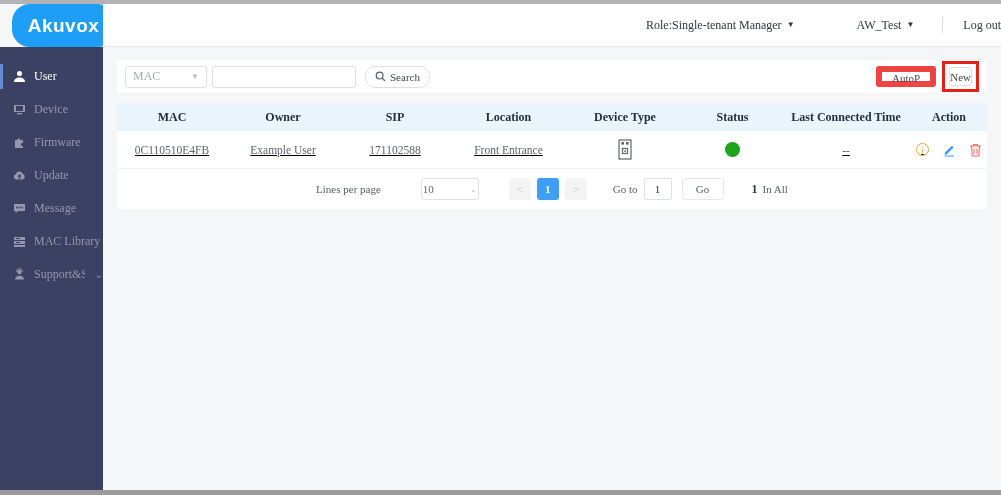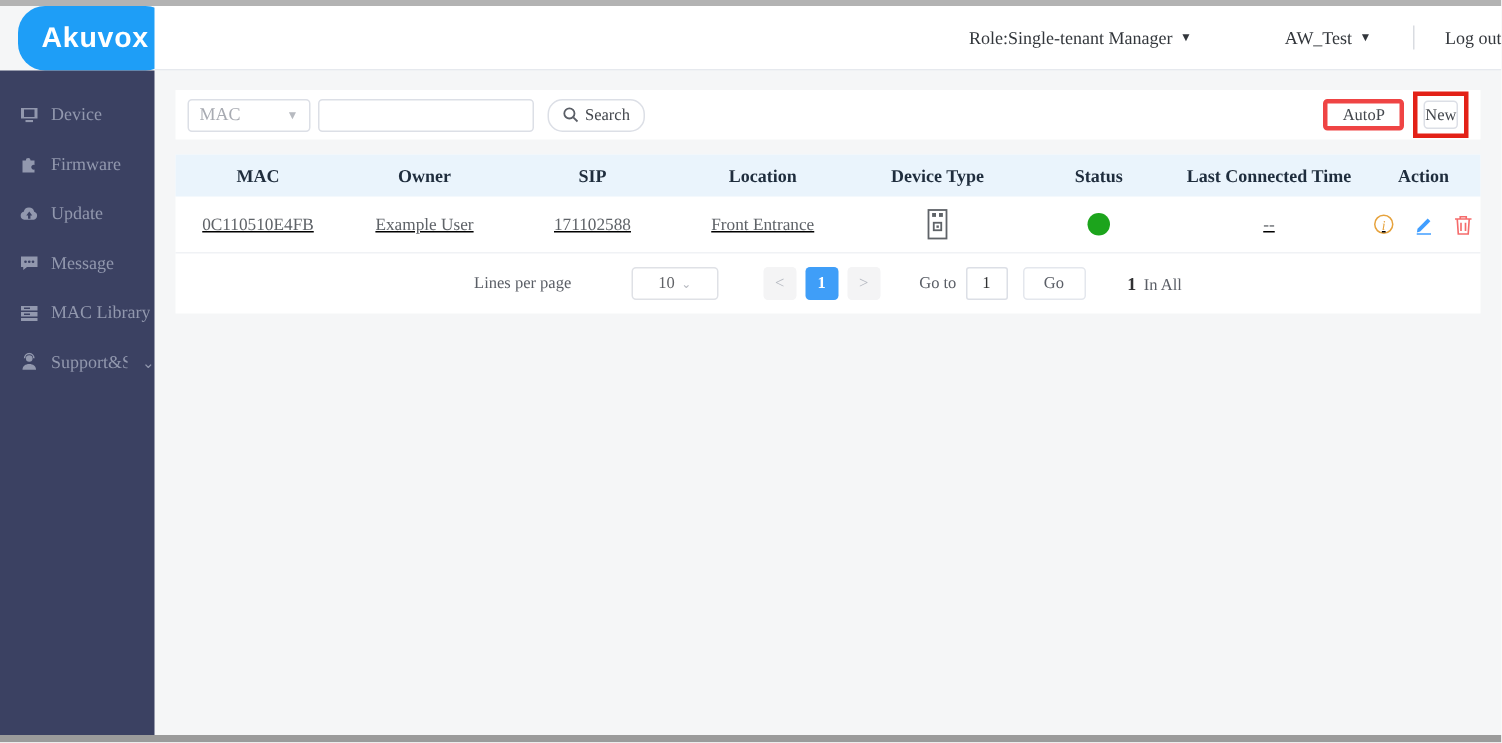--- a/index.html
+++ b/index.html
@@ -39,21 +39,21 @@
   .filter-select { width:82px; height:22px; border:1px solid #dcdfe6; border-radius:3px; background:#fff;
     display:flex; align-items:center; justify-content:space-between; padding:0 7px; cursor:pointer; }
   .filter-select .sel-text { font-size:12px; color:#a8abb2; }
   .sel-caret { font-size:8px; color:#b7bac0; }
   .search-input { width:144px; height:22px; border:1px solid #dcdfe6; border-radius:3px; margin-left:5px;
     font-size:12px; padding:0 6px; font-family:"Liberation Serif", serif; color:#303133; outline:none; }
   .search-btn { margin-left:9px; height:22px; border:1px solid #dcdfe6; border-radius:10px; background:#fff;
     display:flex; align-items:center; gap:4px; padding:0 9px; font-size:11px; color:#43474d; cursor:pointer;
     font-family:"Liberation Serif", serif; }
   .toolbar-right { margin-left:auto; display:flex; align-items:center; }
-  .autop-btn { height:21px; border:3px solid #ef4444; border-radius:3px; background:#fff; padding:0 10px;
+  .autop-btn { height:21px; border:6px solid #ef4444; border-radius:3px; background:#fff; padding:0 10px;
     font-size:11px; color:#43474d; cursor:pointer; font-family:"Liberation Serif", serif; }
   .red-annotation { border:3px solid #e32117; margin-left:6px; padding:3px 4px; display:flex; align-items:center; }
   .new-btn { height:19px; border:1px solid #dcdfe6; border-radius:3px; background:#fff; padding:0 0;
     font-size:11px; color:#43474d; cursor:pointer; font-family:"Liberation Serif", serif; }
 
   .table-card { position:absolute; left:117px; top:103px; width:870px; height:106px; background:#fff; }
   .thead { display:flex; height:28px; background:#eaf4fc; align-items:center; }
   .thead .th { font-size:12px; font-weight:700; color:#1f2d3d; text-align:center; }
   .trow { display:flex; height:38px; align-items:center; border-bottom:1px solid #f0f2f5;text-decoration:underline; }
   .trow .td { font-size:11.5px; color:#5f6368; text-align:center; display:flex; align-items:center; justify-content:center; }
@@ -61,21 +61,21 @@
   .c5{width:97px;} .c6{width:130px;} .c7{width:76px;}
   .status-dot { width:15px; height:15px; border-radius:50%; background:#1ca41c; }
   .actions { gap:13px; }
   .info-icon { width:13px; height:13px; border:1px solid #e6a23c; border-radius:50%; color:#e6a23c;
     font-size:9px; display:flex; align-items:center; justify-content:center; font-style:italic; cursor:pointer; }
 
   
   .pagination { height:40px; display:flex; align-items:center; justify-content:center; font-size:11px; color:#5a5e66; }
   .pg-label { margin-right:8px; }
   .pg-select { width:58px; height:22px; border:1px solid #dfe1e6; border-radius:3px; background:#fff;
-    display:flex; align-items:center; justify-content:space-between; padding:0 17px; cursor:pointer; color:#606266;margin-left:32px; }
+    display:flex; align-items:center; justify-content:space-between; padding:0 1px; cursor:pointer; color:#606266;margin-left:32px; }
   .pg-btn { width:22px; height:22px; border-radius:3px; background:#f4f4f5; color:#b6bac2;
     display:flex; align-items:center; justify-content:center; margin-left:6px; cursor:pointer; font-size:11px; }
   .pg-prev { margin-left:30px; }
   .pg-page { background:#3f9ef8; color:#fff; font-weight:700; }
   .goto-label { margin-left:26px; margin-right:6px; }
   .goto-input { width:28px; height:22px; border:1px solid #dcdfe6; border-radius:2px; text-align:center;
     font-size:11px; font-family:"Liberation Serif", serif; color:#303133; outline:none; }
   .go-btn { width:42px; height:22px; border:1px solid #e4e7ed; border-radius:3px; background:#fff;
     margin-left:10px; font-size:11px; color:#5a5e66; cursor:pointer; font-family:"Liberation Serif", serif; }
   .total-wrap { margin-left:28px; display:flex; gap:5px; align-items:baseline; }
@@ -99,20 +99,27 @@
       <span>AW_Test</span>
       <span class="caret-down">▼</span>
     </div>
     <div class="hdivider"></div>
     <div class="hitem">
       <span>Log out</span>
     </div>
   </div>
 
   <div class="sidebar">
+    <div class="side-item active">
+      <svg width="13" height="13" viewBox="0 0 13 13" fill="currentColor">
+          <circle cx="6.5" cy="3.4" r="2.5"></circle>
+          <path d="M1 12c0-3 2.4-4.6 5.5-4.6S12 9 12 12z"></path>
+        </svg>
+      <span class="side-label">User</span>
+    </div>
     <div class="side-item">
       <svg width="13" height="13" viewBox="0 0 13 13" fill="currentColor">
           <path d="M1 2h11v7H1zM3 3h7v5H3z" fill-rule="evenodd"></path>
           <rect x="4" y="10" width="5" height="1.4"></rect>
         </svg>
       <span class="side-label">Device</span>
     </div>
     <div class="side-item">
       <svg width="13" height="13" viewBox="0 0 13 13" fill="currentColor">
           <path d="M2 4h2.2a1.6 1.6 0 1 1 3.2 0H10v3a1.6 1.6 0 1 0 0 3v2H2z"></path>

